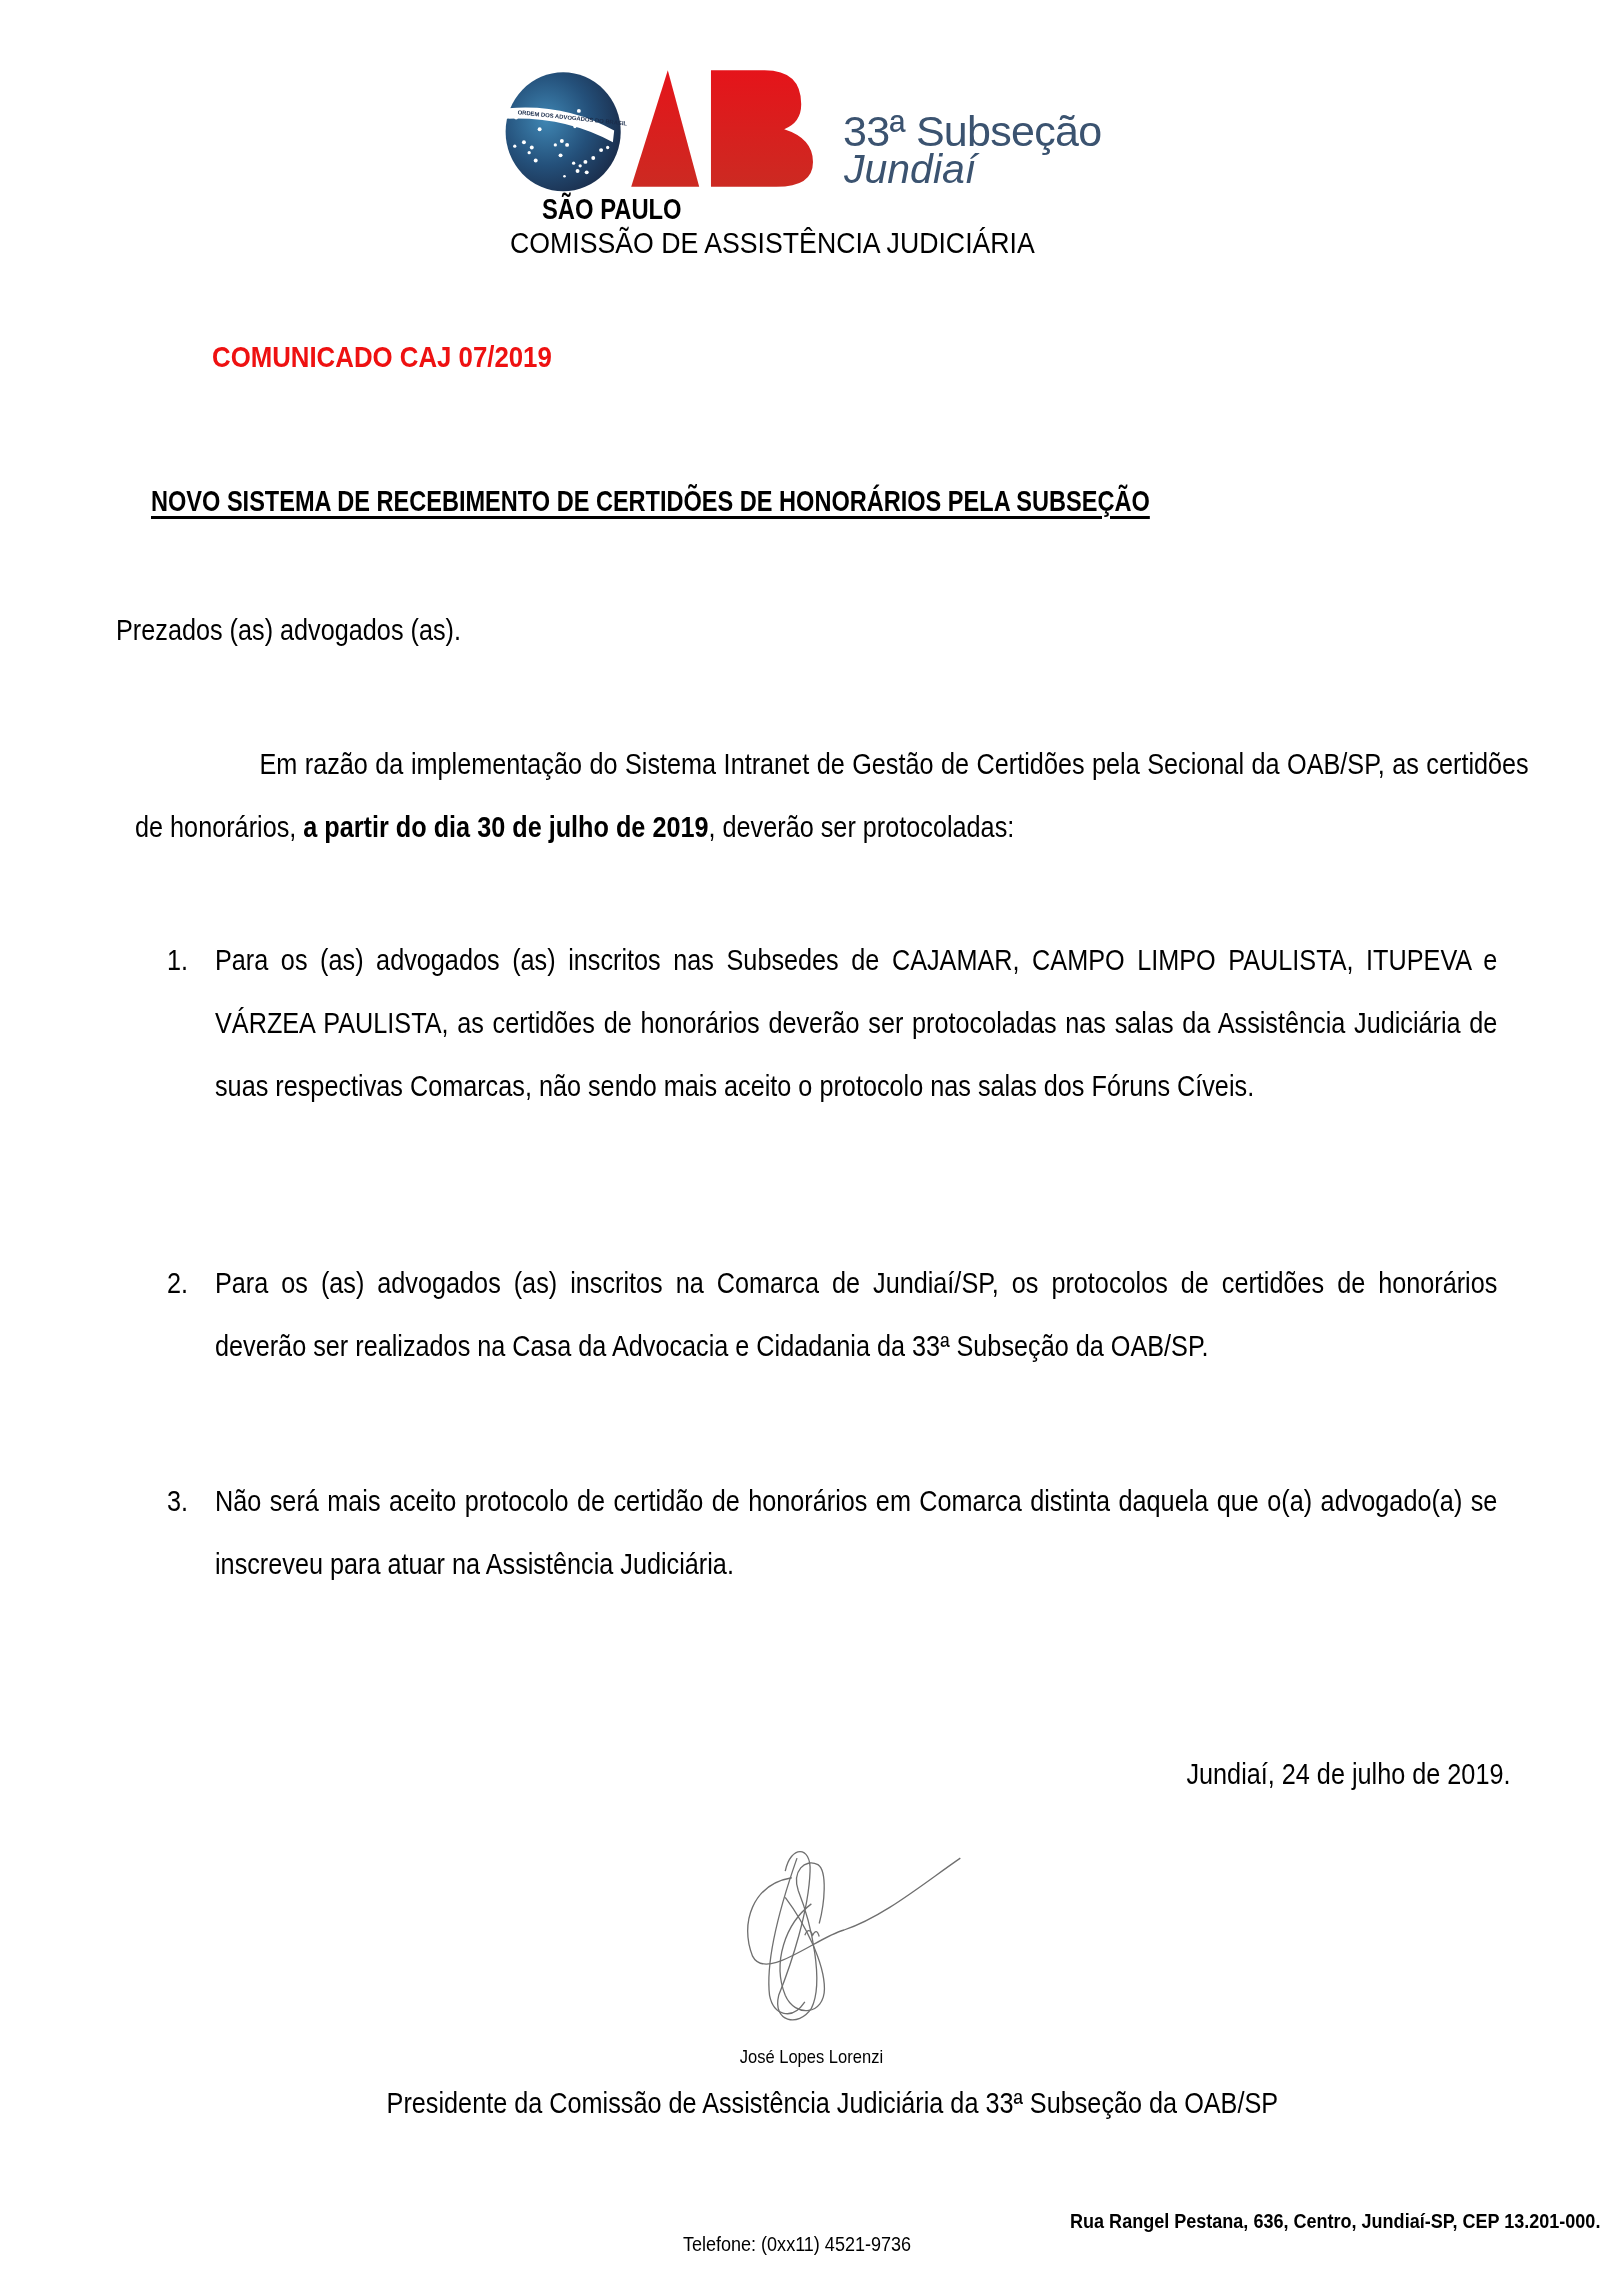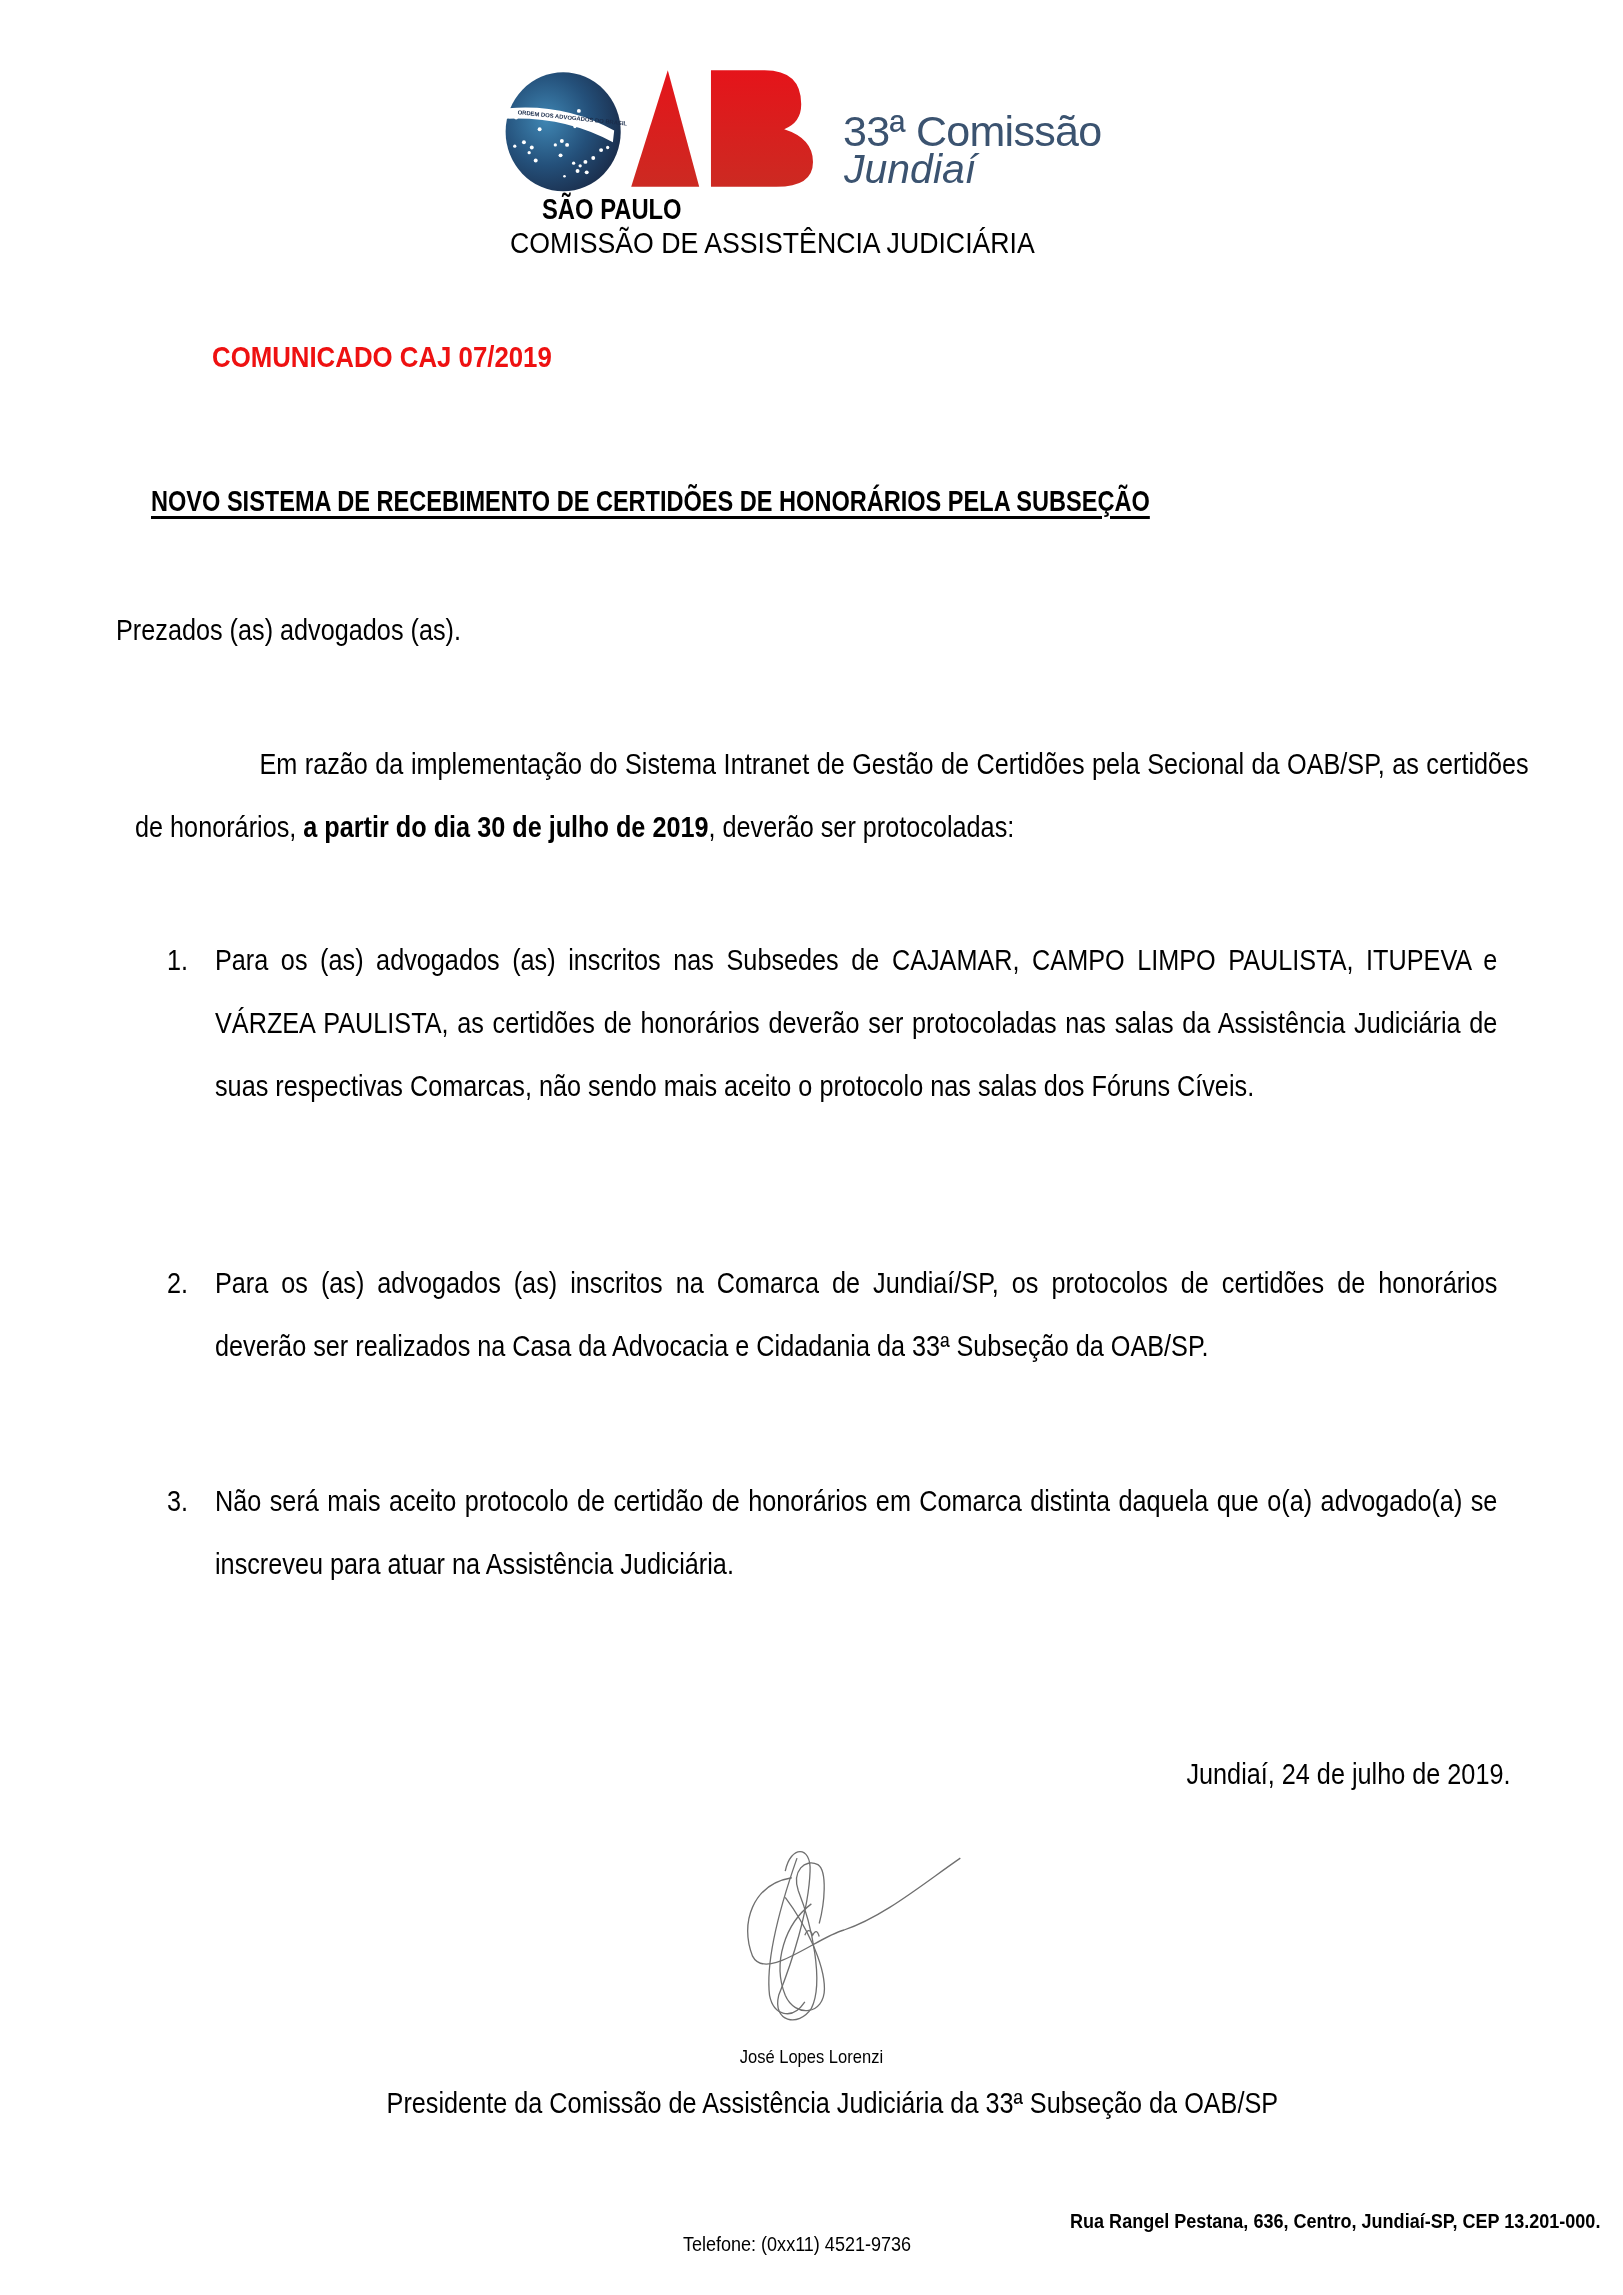--- a/index.html
+++ b/index.html
@@ -166,21 +166,21 @@
         <circle cx="110" cy="94" r="2.5"></circle>
       </g>
       <text x="22" y="75" font-family="Liberation Sans, sans-serif" font-size="9" font-weight="bold" fill="#1a2c4a" transform="rotate(6 22 75)">ORDEM DOS ADVOGADOS DO BRASIL</text>
     </g>
     <g>
       <polygon points="196,186 252,8 300,186" fill="url(#gRed)"></polygon>
       <path d="M318 8 L 400 8 Q 456 8 456 60 Q 456 88 430 98 Q 474 112 474 148 Q 474 186 418 186 L 318 186 Z" fill="url(#gRed)"></path>
     </g>
   </svg>
 </div>
-<div class="abs" id="logo-sub1">33ª Comissão</div>
+<div class="abs" id="logo-sub1">33ª Subseção</div>
 <div class="abs" id="logo-sub2">Jundiaí</div>
 <div class="abs" id="logo-state">SÃO PAULO</div>
 <div class="abs" id="letterhead-dept">COMISSÃO DE ASSISTÊNCIA JUDICIÁRIA</div>
 
 <div class="abs" id="notice-number">COMUNICADO CAJ 07/2019</div>
 <div class="abs" id="doc-title">NOVO SISTEMA DE RECEBIMENTO DE CERTIDÕES DE HONORÁRIOS PELA SUBSEÇÃO</div>
 
 <div class="abs" id="salutation">Prezados (as) advogados (as).</div>
 
 <div class="abs body-text" id="intro-paragraph">

